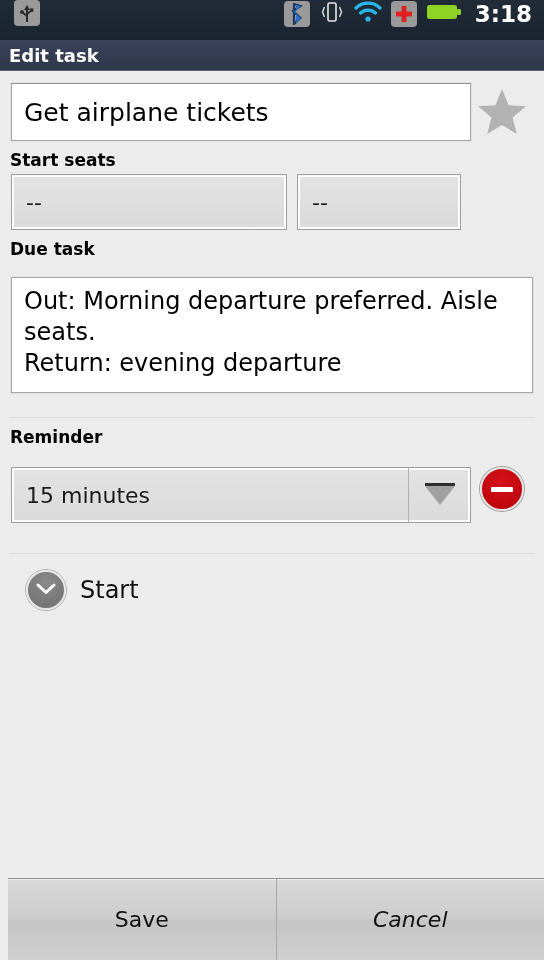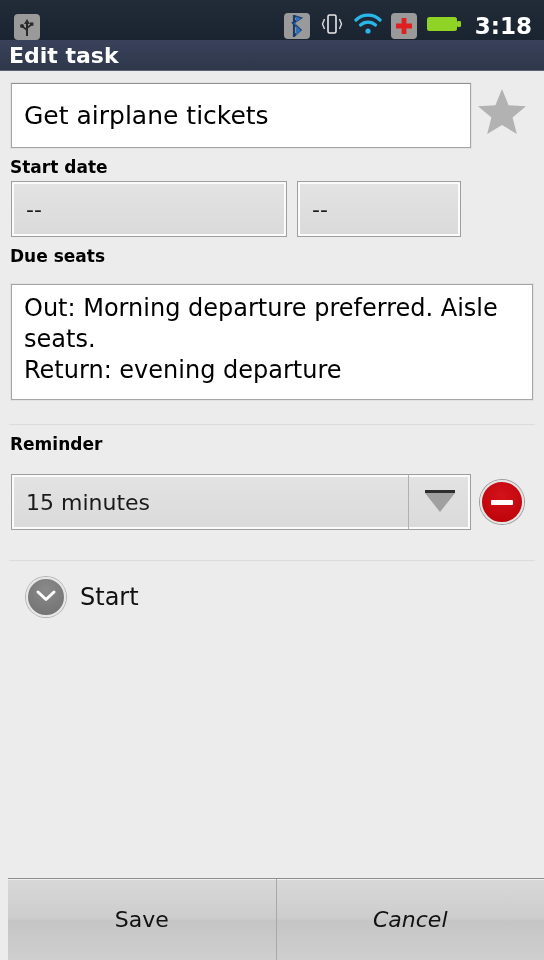--- a/index.html
+++ b/index.html
@@ -21,21 +21,21 @@
     background: #ececec;
   }
 
   
   .statusbar {
     height: 40px;
     flex: 0 0 40px;
     background: #1d2733;
     background: linear-gradient(to bottom, #222c39 0%, #1a2430 100%);
     display: flex;
-    align-items: flex-end;
+    align-items: flex-start;
     padding: 0 12px 0 14px;
     position: relative;
   }
   .statusbar .left { display: flex; align-items: center; gap: 6px; }
   .statusbar .right {
     margin-left: auto;
     display: flex;
     align-items: center;
     gap: 9px;
   }
@@ -60,41 +60,41 @@
     background: #333c52;
     background:
       linear-gradient(to bottom, #39425a 0%, #2f374b 100%);
     border-bottom: 1px solid #5b6276;
     display: flex;
     align-items: center;
     padding-left: 9px;
   }
   .titlebar .title {
     color: #ffffff;
-    font-size: 22px;
+    font-size: 18px;
     font-weight: bold;
   }
 
   
   .content {
     flex: 1 1 auto;
     position: relative;
     overflow: hidden;
     background: #ececec;
   }
 
   
   .title-row {
     display: flex;
     align-items: flex-start;
     padding: 12px 11px 0 11px;
   }
   .name-field {
     flex: 1 1 auto;
-    height: 65px;
+    height: 58px;
     background: #ffffff;
     border: 1px solid #a6a6a6;
     border-top-color: #8f8f8f;
     box-shadow: 0 0 0 1px #e2e2e2;
     display: flex;
     align-items: center;
     padding: 0 12px;
     font-size: 25px;
     color: #000000;
     font-family: "DejaVu Sans", sans-serif;
@@ -178,21 +178,21 @@
   .divider {
     height: 1px;
     background: #ffffff;
     border-top: 1px solid #dcdcdc;
     margin: 14px 9px 0 9px;
   }
 
   
   .reminder-row {
     display: flex;
-    align-items: center;
+    align-items: flex-start;
     padding: 16px 11px;
   }
   .spinner {
     flex: 1 1 auto;
     display: flex;
     align-items: stretch;
     border: 1px solid #9e9e9e;
     background: linear-gradient(to bottom, #e3e3e3 0%, #dadada 100%);
     box-shadow: inset 0 0 0 2px #fbfbfb;
     height: 56px;
@@ -345,28 +345,28 @@
       <div class="name-field">Get airplane tickets</div>
       <button class="star-btn">
         <span>
           <svg width="50" height="48" viewBox="0 0 50 48">
             <path d="M25 2 L31.6 18.2 L49 19.2 L35.6 30.4 L39.8 47 L25 38 L10.2 47 L14.4 30.4 L1 19.2 L18.4 18.2 Z" fill="#b2b2b2"></path>
           </svg>
         </span>
       </button>
     </div>
 
-    <div class="field-label">Start date</div>
+    <div class="field-label">Start seats</div>
     <div class="date-row">
       <button class="gbtn d-date">--</button>
       <button class="gbtn d-time">--</button>
       <span class="remove-slot"></span>
     </div>
 
-    <div class="field-label">Due seats</div>
+    <div class="field-label">Due task</div>
 
     <div class="notes-wrap">
       <div class="notes-field">Out: Morning departure preferred. Aisle seats.
 Return: evening departure</div>
     </div>
 
     <div class="divider"></div>
 
     <div class="field-label">Reminder</div>
     <div class="reminder-row">

